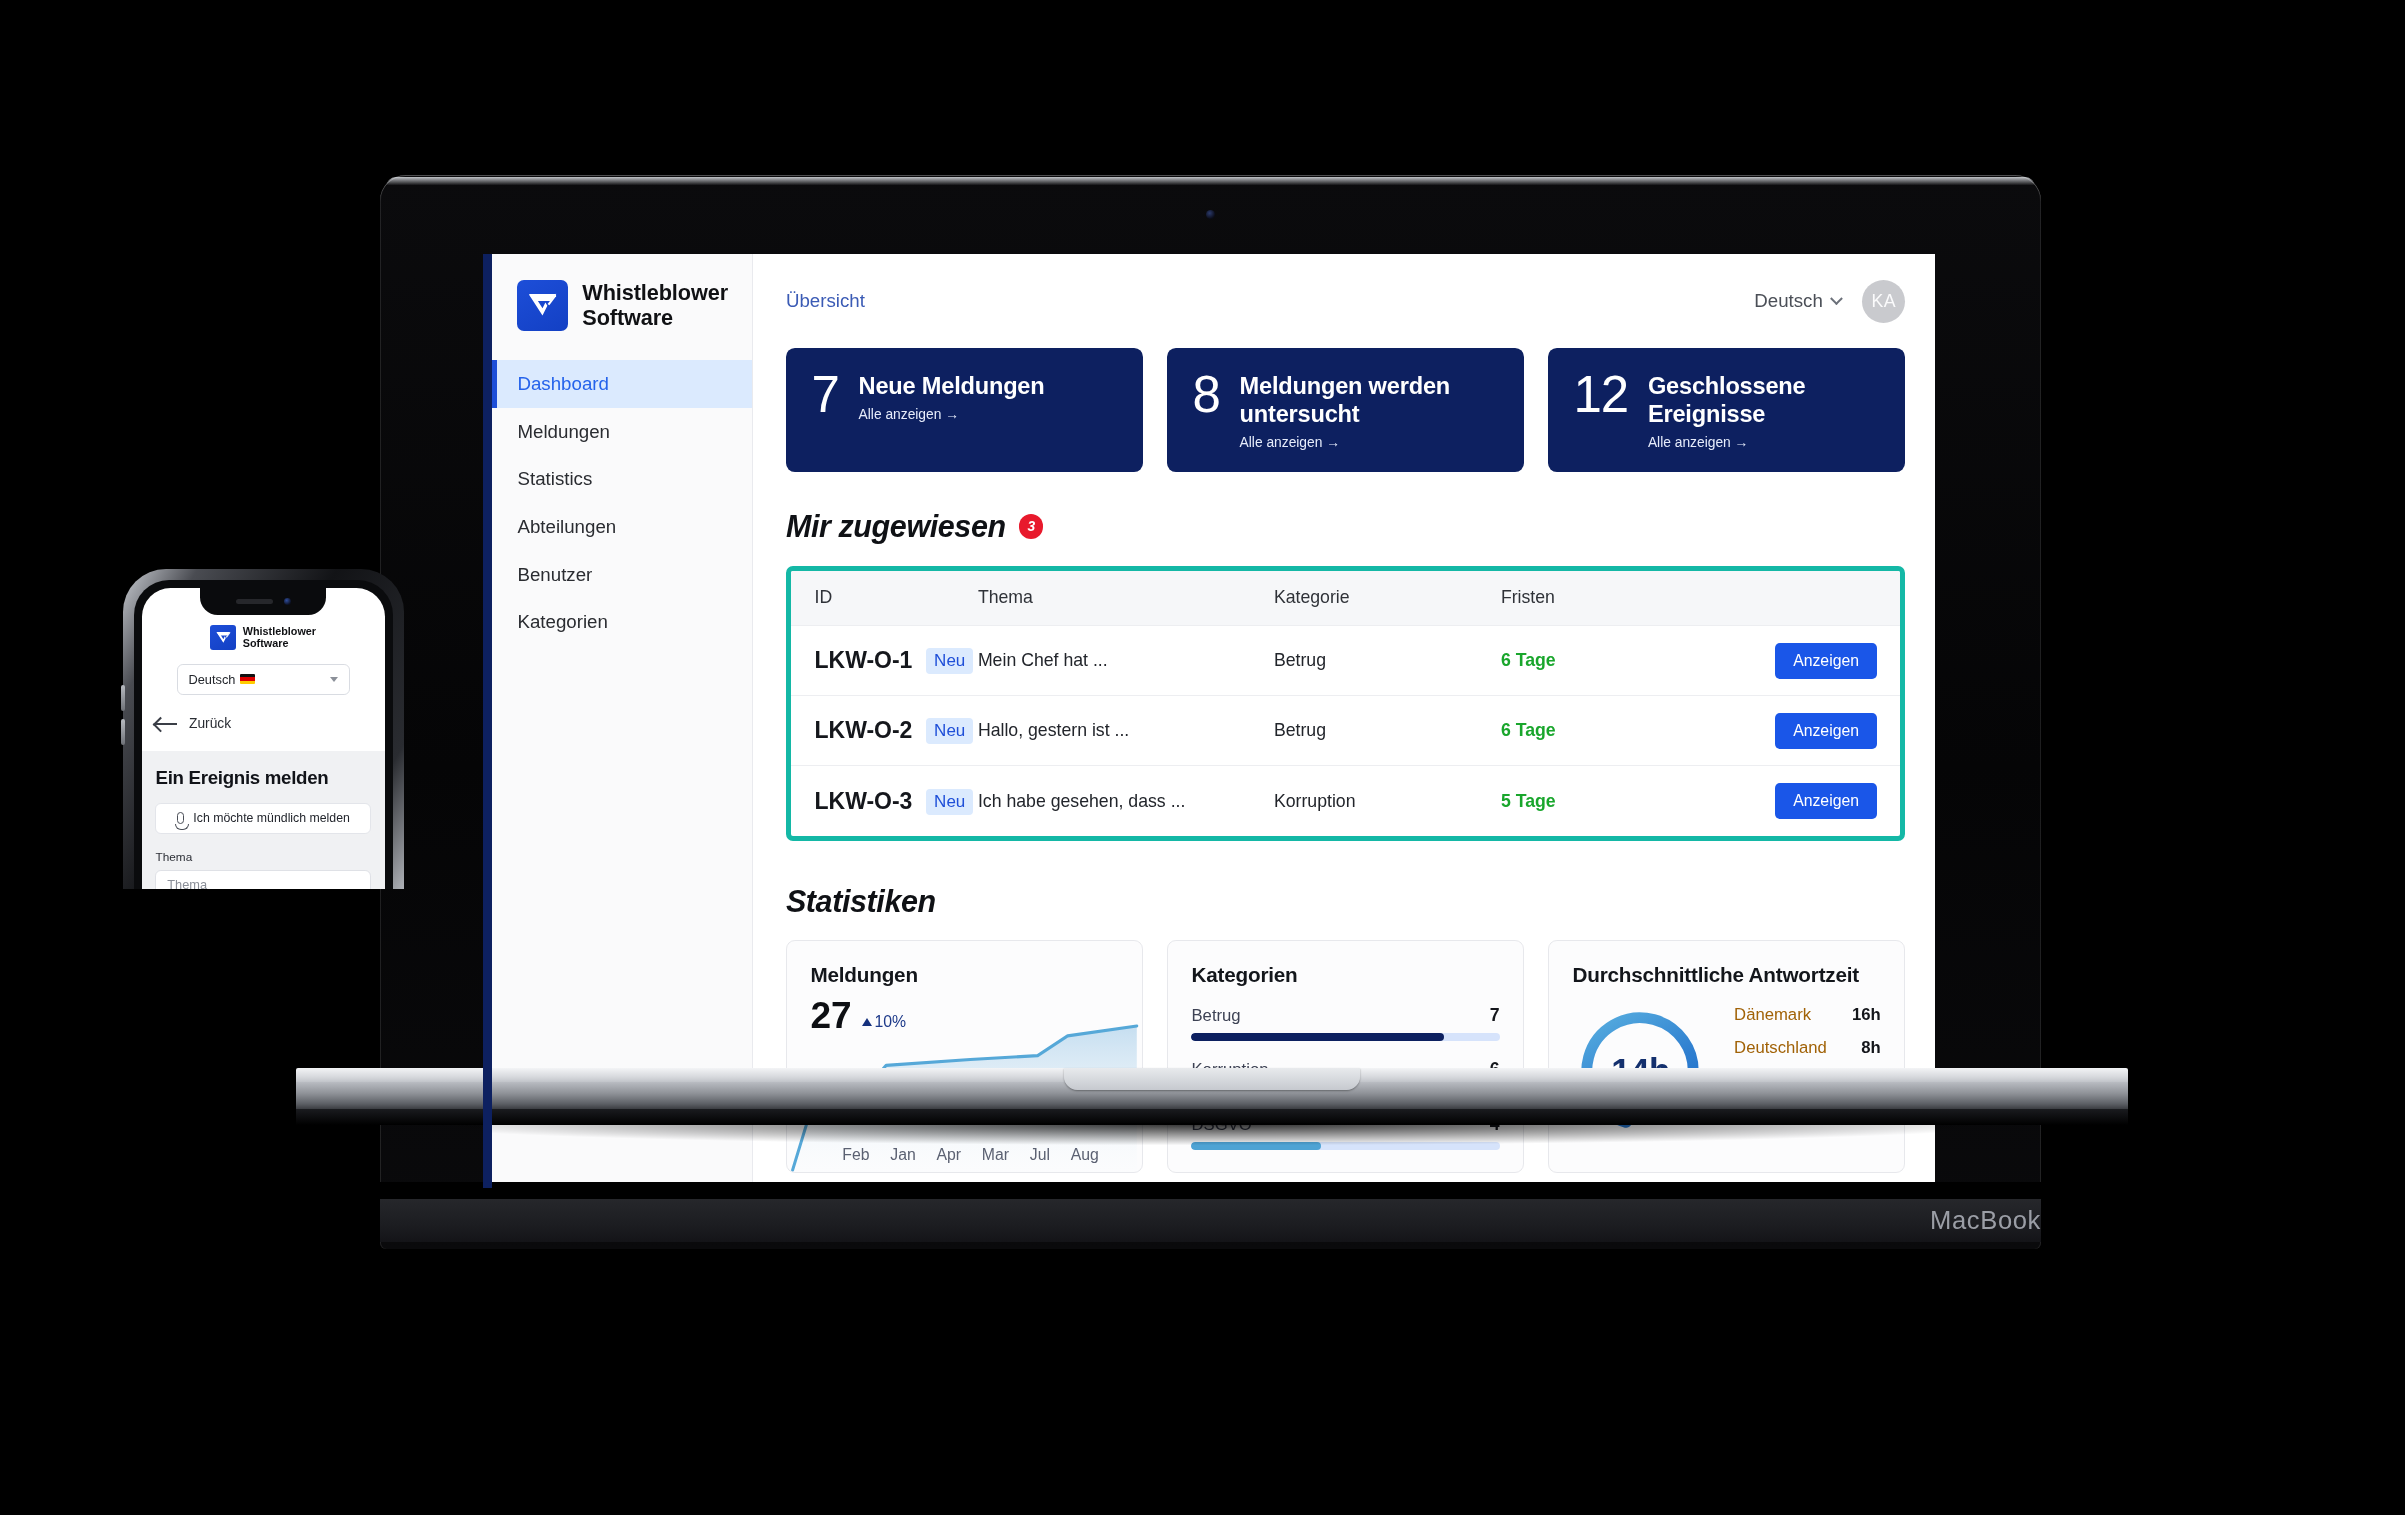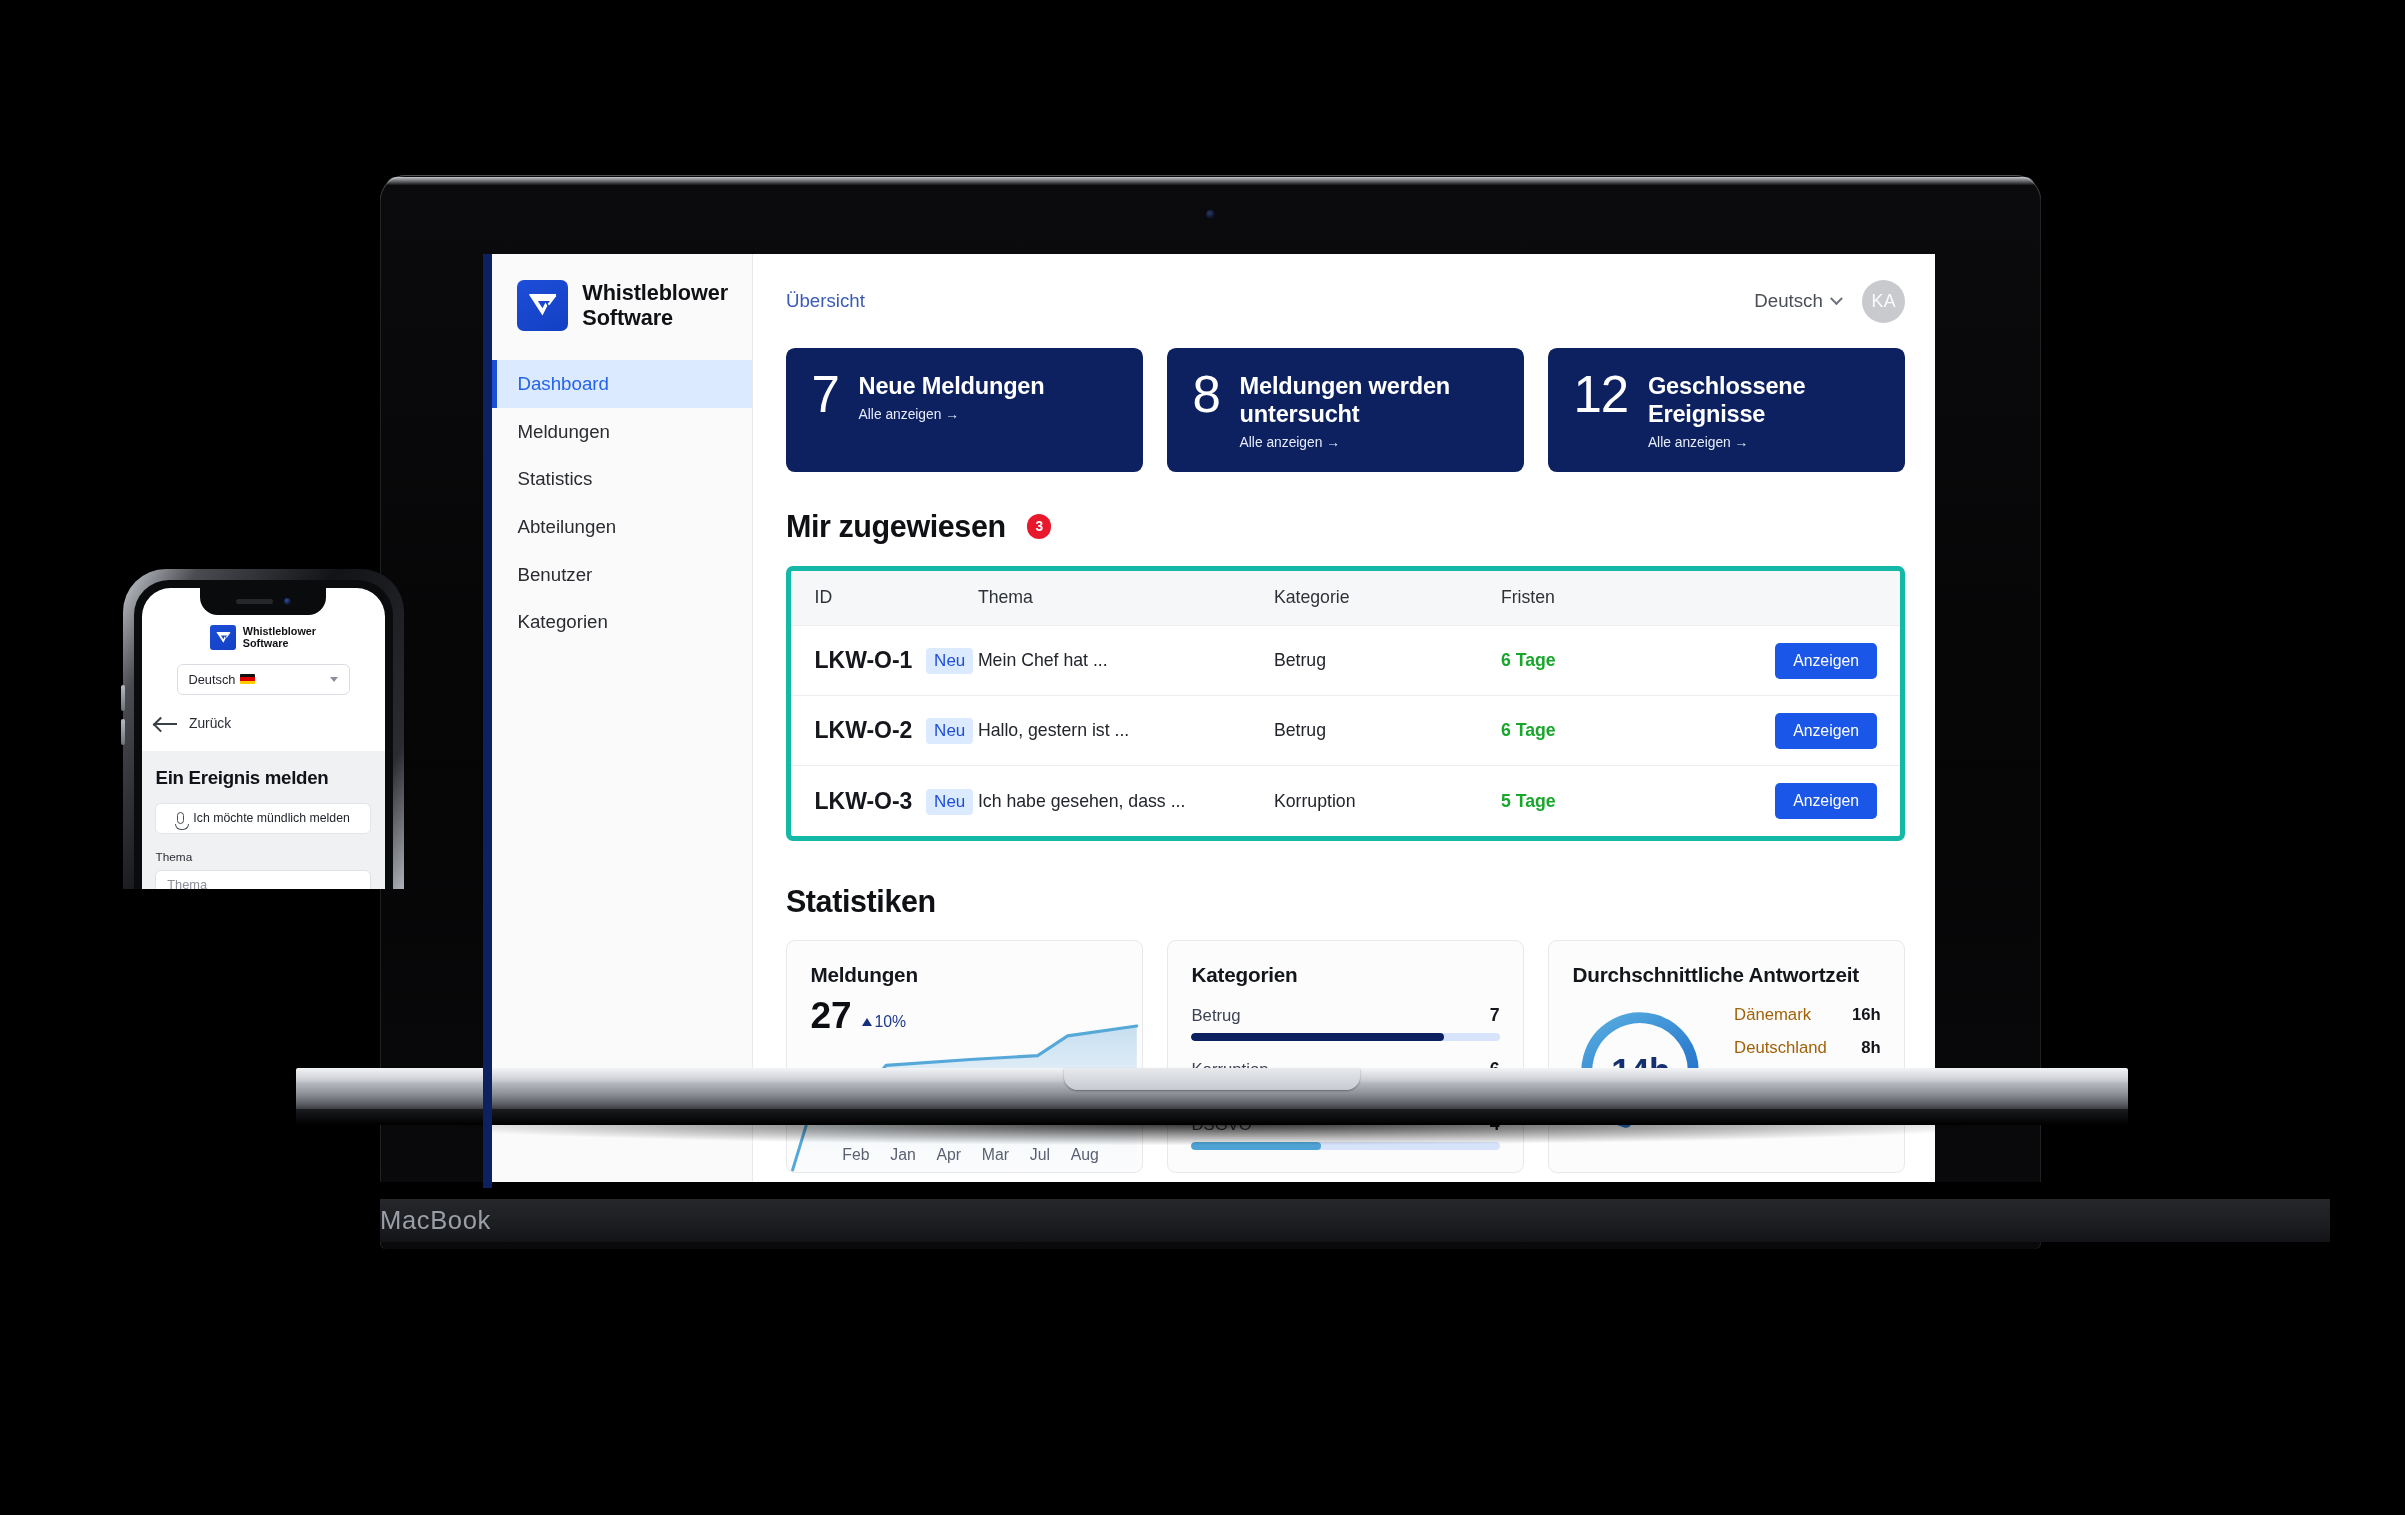--- a/index.html
+++ b/index.html
@@ -26,23 +26,23 @@
     background:radial-gradient(circle at 40% 35%,#2b3a6b,#0a0c18 70%);}
   .screen{
     position:absolute; left:103px; top:79px; width:1452px; height:934px;
     background:#ffffff; overflow:hidden;
   }
   .screen-leftstripe{position:absolute;left:0;top:0;width:8.9px;height:100%;background:#0d2060;z-index:5;}
 
   
   .base-band{position:absolute;left:0;top:1007px;width:1661px;height:25.6px;background:#000;}
   .base-strip{
-    position:absolute;left:0;top:1024px;width:1950px;height:43px;
+    position:absolute;left:0;top:1024px;width:1661px;height:43px;
     background:linear-gradient(180deg,#26272b 0%,#1c1d21 60%,#141418 100%);
-    display:flex;align-items:center;justify-content:flex-start;
+    display:flex;align-items:center;justify-content:flex-end;
   }
   .mac-label{color:#9b9ea6;font-size:25.6px;letter-spacing:0.6px;font-family:"Liberation Sans",sans-serif;}
   #deck{
     position:absolute;left:296px;top:1068px;width:1832px;height:63px;
   }
   .deck-top{
     position:absolute;left:0;top:0;width:1832px;height:15.8px;
     background:linear-gradient(180deg,#f3f4f6 0%,#d7d9dd 55%,#b9bcc2 100%);
     border-radius:2px 2px 0 0;
   }
@@ -82,21 +82,21 @@
   .avatar{width:43px;height:43px;border-radius:50%;background:#c9cace;color:#fbfbfc;font-size:17.7px;
     display:flex;align-items:center;justify-content:center;letter-spacing:0.4px;}
 
   .stats-row{display:flex;gap:23.6px;margin-bottom:37px;}
   .stat-card{flex:1;background:#0d2060;border-radius:8.9px;padding:21.7px 25.6px;display:flex;align-items:flex-start;gap:19.7px;min-height:114px;}
   .stat-num{font-size:51px;font-weight:400;color:#fff;line-height:.98;letter-spacing:-1px;}
   .stat-body{padding-top:2px;}
   .stat-label{font-size:23.6px;font-weight:700;color:#fff;line-height:1.2;letter-spacing:-0.2px;}
   .stat-link{font-size:13.8px;color:#e6ecfb;margin-top:6.9px;cursor:pointer;}
 
-  .sec-title{font-size:30.5px;font-weight:700;color:#0f1115;display:flex;align-items:center;gap:21px;margin-bottom:21.7px;letter-spacing:-0.4px;}
+  .sec-title{font-size:30.5px;font-weight:700;color:#0f1115;display:flex;align-items:center;gap:13px;margin-bottom:21.7px;letter-spacing:-0.4px;font-style:italic;}
   .badge-count{width:24.6px;height:24.6px;border-radius:50%;background:#e8192c;color:#fff;font-size:13.8px;font-weight:700;
     display:flex;align-items:center;justify-content:center;}
 
   .table-wrap{border:5px solid #14b8a6;border-radius:6.9px;overflow:hidden;margin-bottom:43px;background:#fff;}
   table{width:100%;border-collapse:collapse;}
   thead th{background:#f6f7f9;text-align:left;font-size:17.7px;font-weight:400;color:#2f3238;padding:16.7px 0 16.7px 0;}
   tbody td{padding:16.7px 0;font-size:17.7px;color:#22252b;border-top:1px solid #edeef1;vertical-align:middle;}
   .c1{width:187px;padding-left:23.6px !important;}
   .c2{width:296px;}
   .c3{width:227px;}

